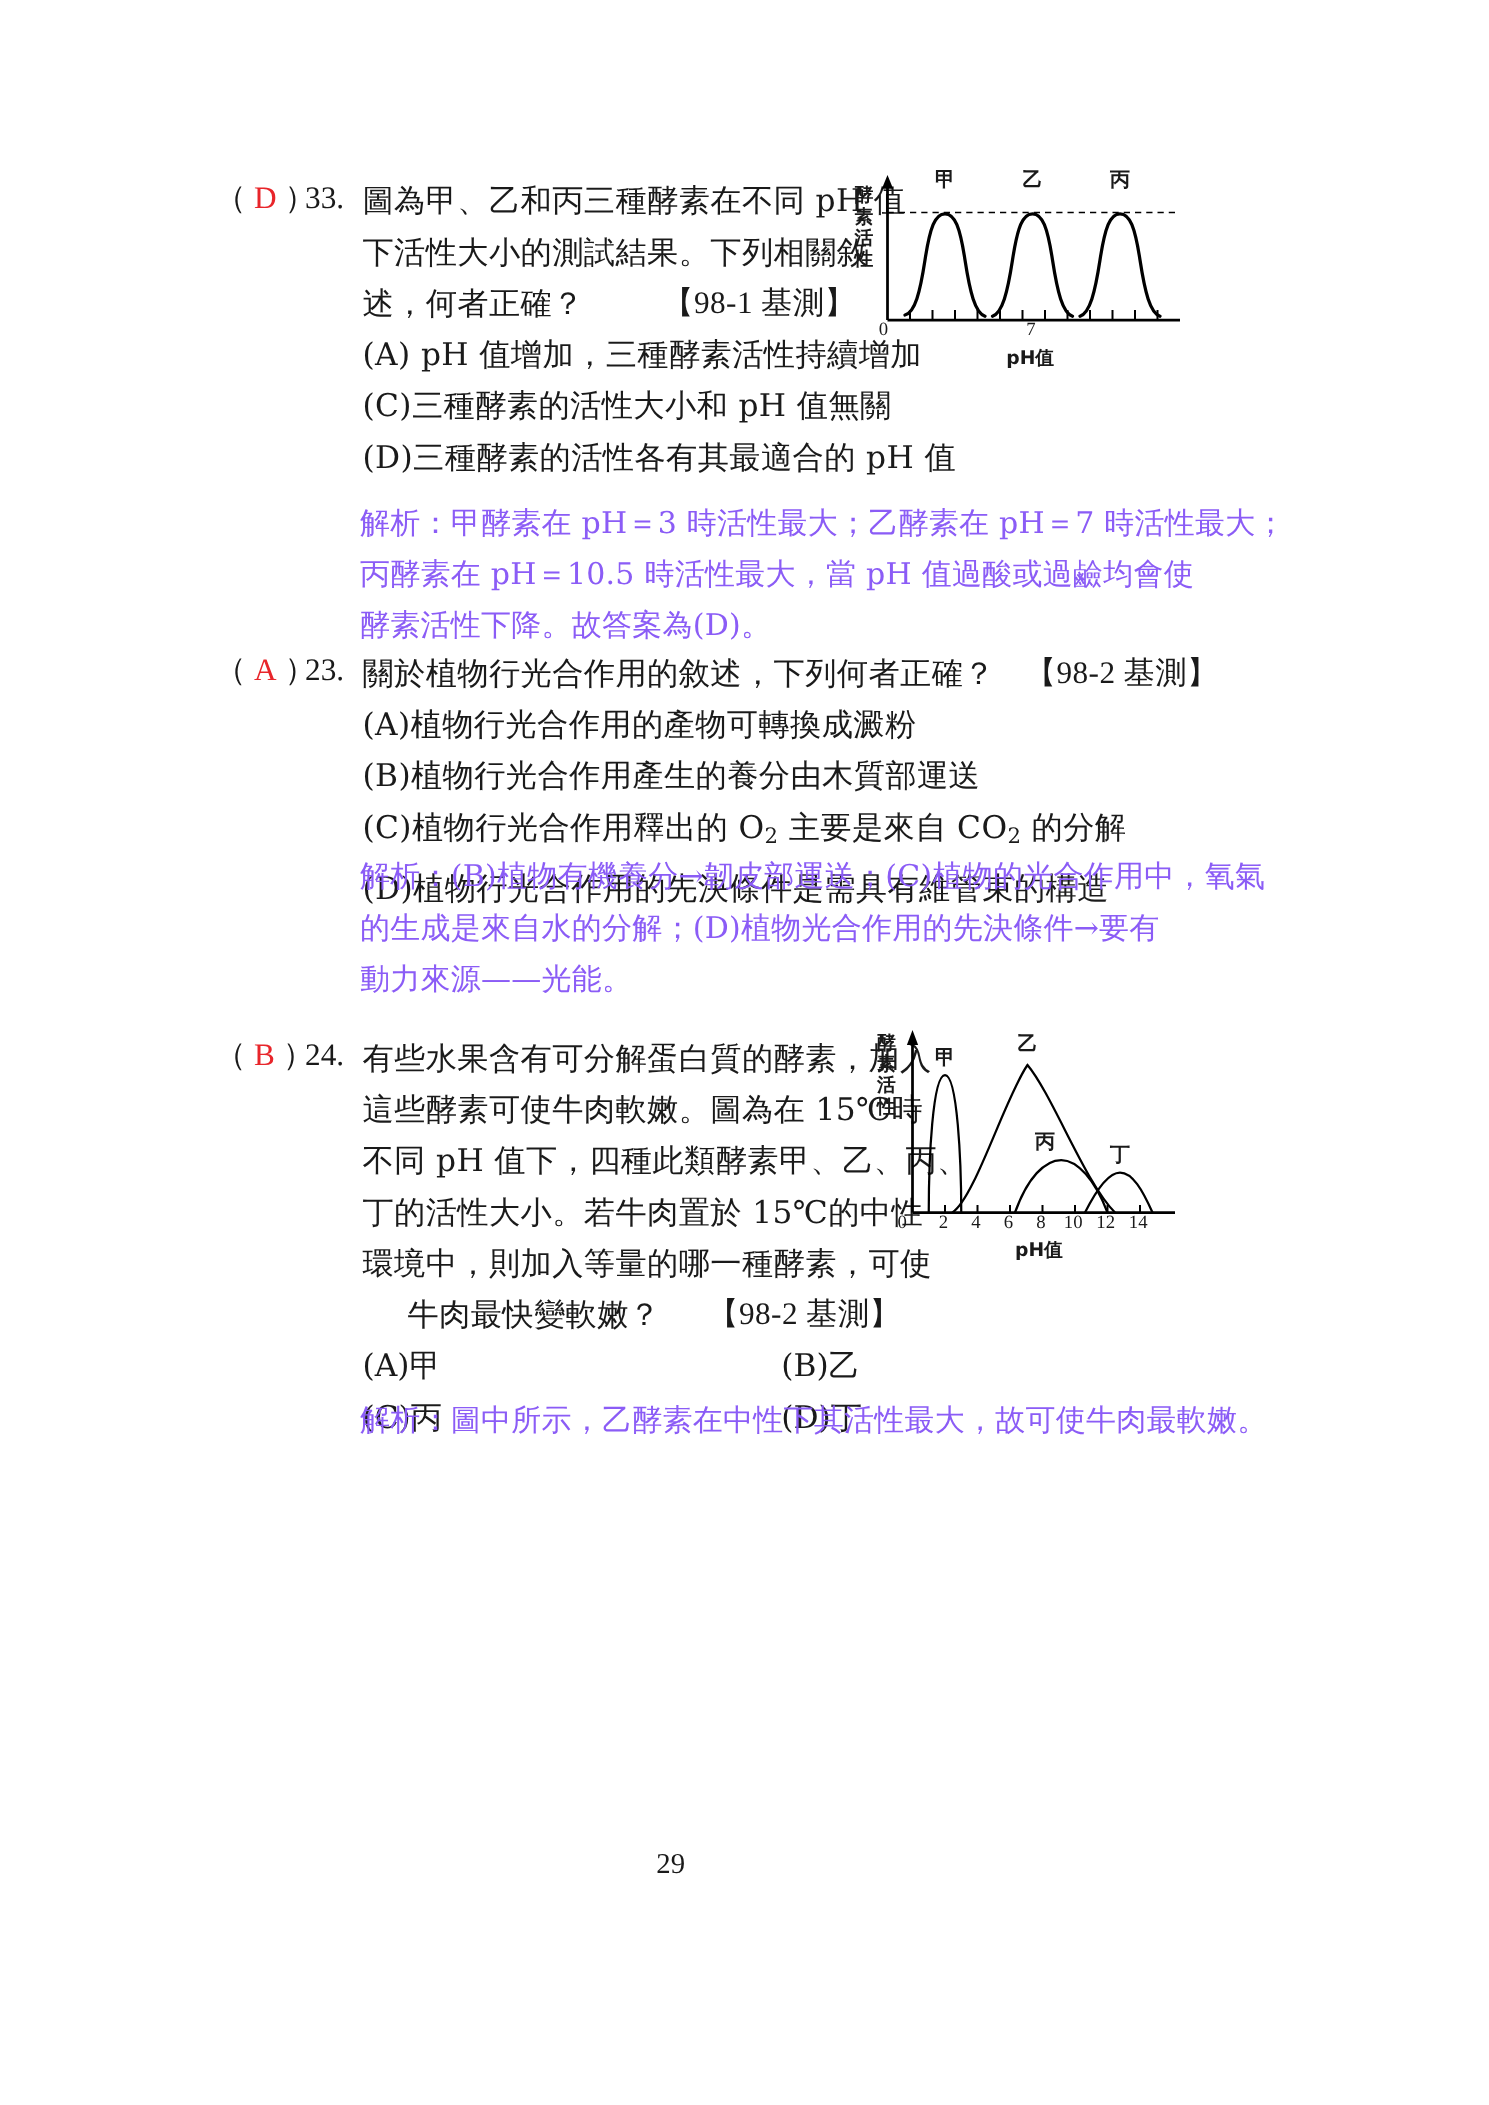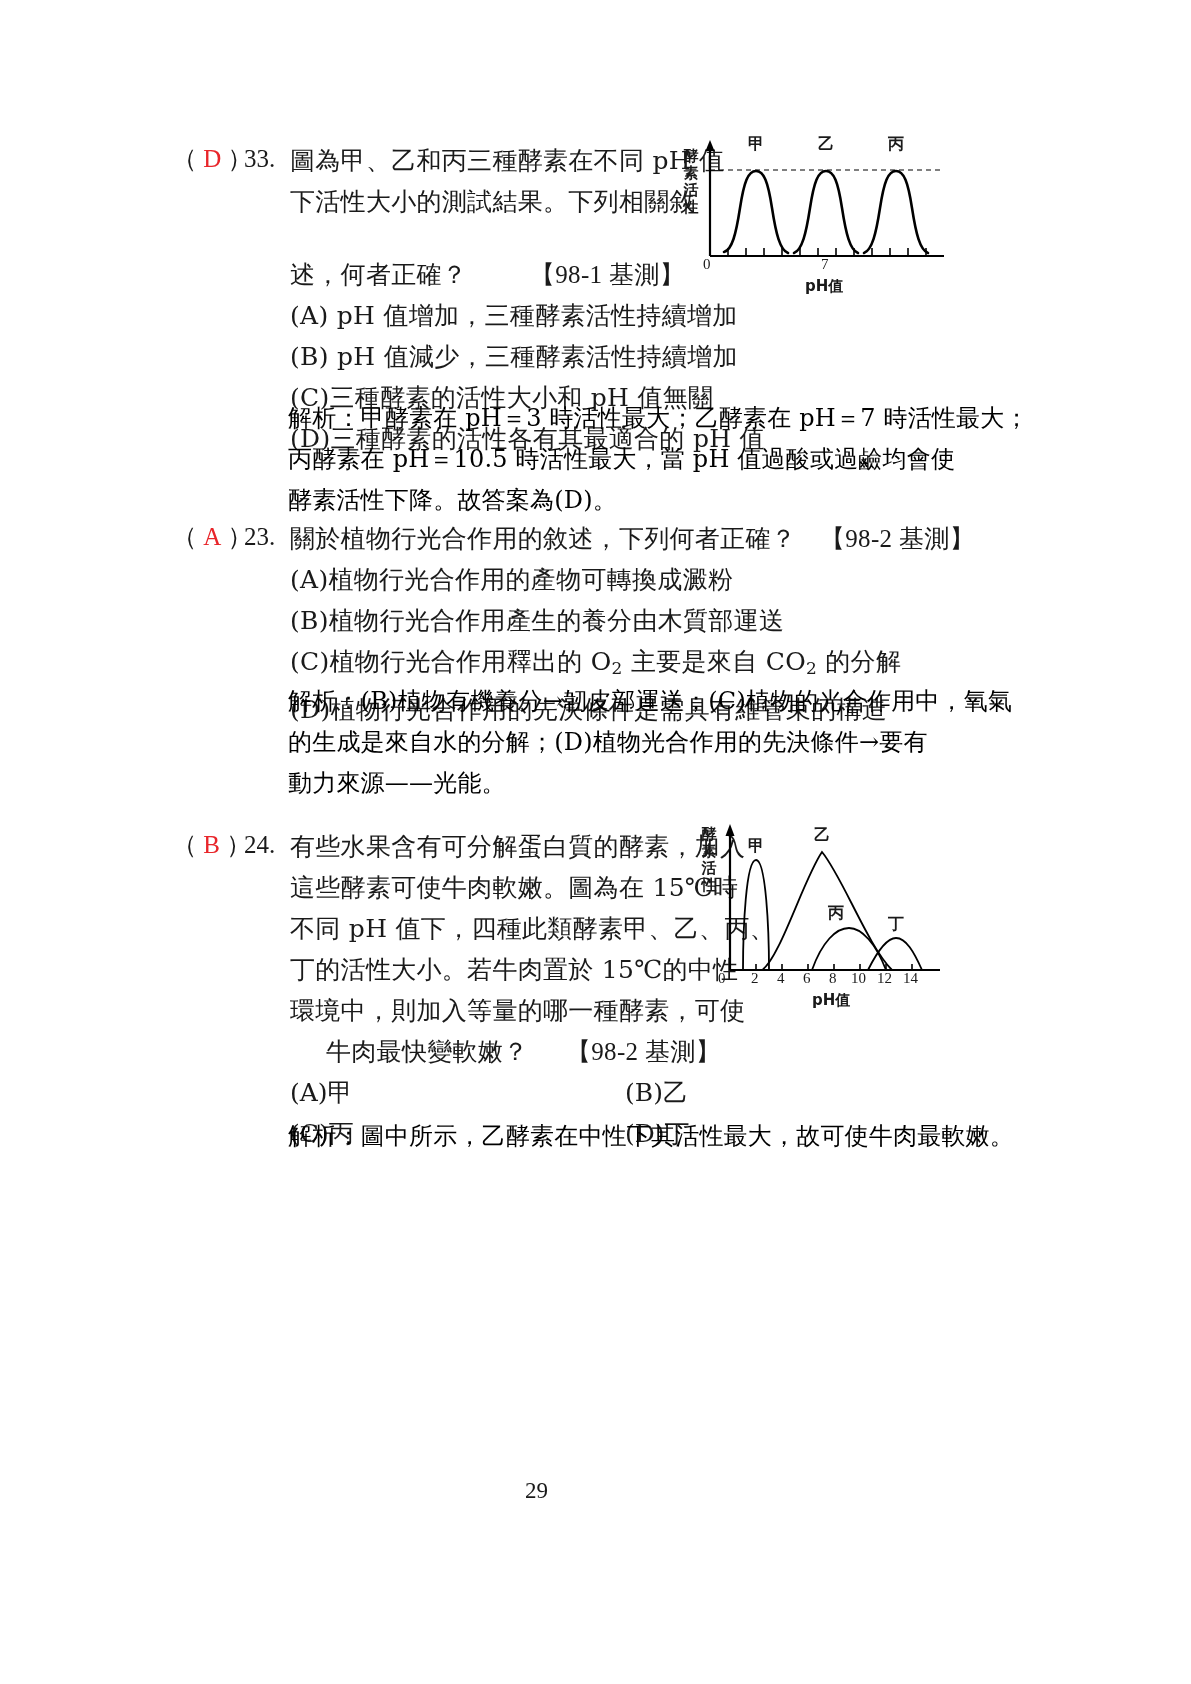--- a/index.html
+++ b/index.html
@@ -89,21 +89,21 @@
   .two-col-opts .row {
     display: flex;
     font-size: 25px;
     line-height: 41px;
   }
   .two-col-opts .c1 { width: 335px; white-space: pre; }
   .two-col-opts .c2 { white-space: pre; }
 
   
   .explain {
-    color: #000000;
+    color: #8b5cf6;
     font-size: 24px;
     line-height: 41px;
     white-space: pre;
     letter-spacing: 0.2px;
   }
 
   sub {
     font-size: 0.68em;
     vertical-align: -0.25em;
   }
@@ -160,26 +160,25 @@
   <div class="qblock" style="top:140px;">
     <div class="qhead">
       <span class="answer-paren">（&nbsp;<span class="answer-letter">D</span>&nbsp;）</span>
       <span class="qnum">33.</span>
       <span class="qbody">
         <span class="qline">圖為甲、乙和丙三種酵素在不同 pH 值</span>
       </span>
     </div>
     <div style="padding-left:118px;">
       <div class="qline">下活性大小的測試結果。下列相關敘</div>
-      <div style="display:flex;margin-top:32px;">
+      <div style="display:flex;">
         <div class="qline" style="width:240px;">述，何者正確？</div>
         <div class="qline src">【98-1 基測】</div>
       </div>
       <div class="opt">(A) pH 值增加，三種酵素活性持續增加</div>
-      <div class="opt">(B) pH 值減少，三種酵素活性持續增加</div>
       <div class="opt">(C)三種酵素的活性大小和 pH 值無關</div>
       <div class="opt">(D)三種酵素的活性各有其最適合的 pH 值</div>
     </div>
   </div>
 
   <div class="figure" style="left:682px; top:138px; width:270px; height:145px;">
     <div class="fig-caption-y" style="left:0px; top:10px;">
       <span title="酵素活性">酵<br>素<br>活<br>性</span>
     </div>
     <svg width="270" height="150" viewBox="0 0 270 150" style="position:absolute; left:0; top:0;">

